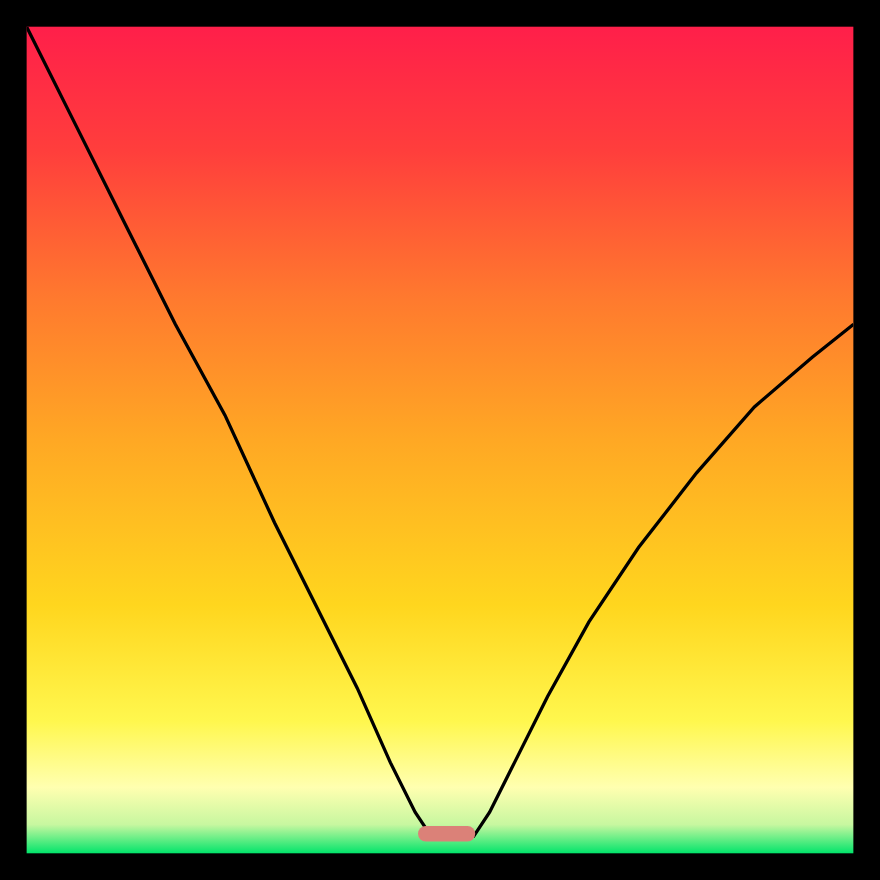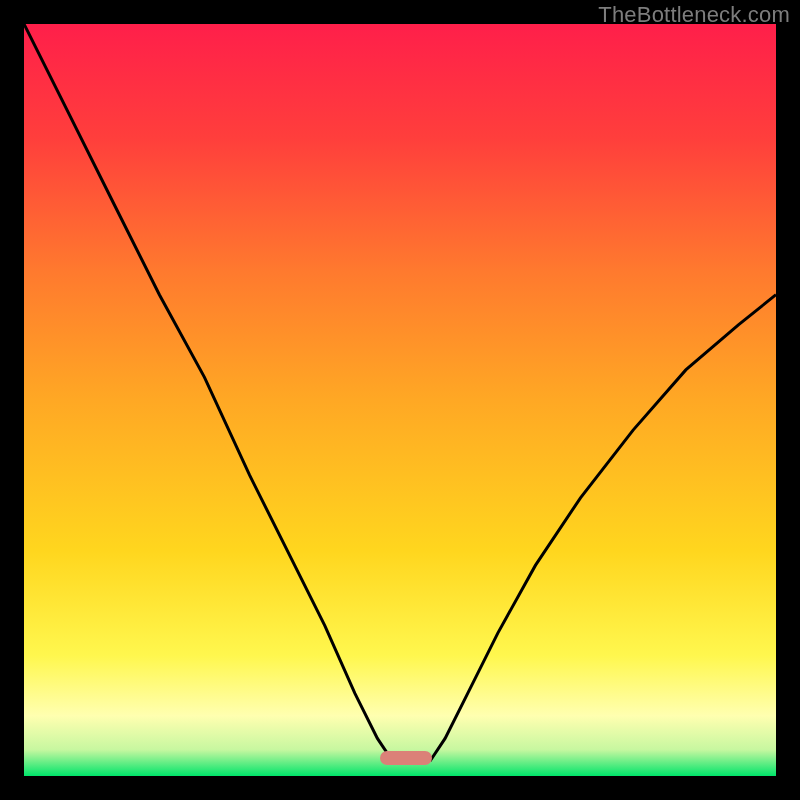--- a/index.html
+++ b/index.html
@@ -64,21 +64,20 @@
     font-size: 22px;
     color: #7d7d7d;
     letter-spacing: 0.2px;
   }
 </style>
 </head>
 <body>
 
 <div class="frame">
 
-  <div class="watermark">TheBottleneck.com</div>
 
   <div class="plot" id="plot">
 
     <div class="gradient" id="gradient" style="--c0: #ff1f4a; --c1: #ff3e3c; --c2: #ff7a2e; --c3: #ffa824; --c4: #ffd61e; --c5: #fff74e; --c6: #ffffb0; --c7: #c7f7a0; --c8: #00e46a;"></div>
 
     <svg class="curve" viewBox="0 0 752 752" preserveAspectRatio="none">
       <path id="curvePath" d="M0.0 0.0 L45.1 90.2 L90.2 180.5 L135.4 270.7 L180.5 353.4 L225.6 451.2 L263.2 526.4 L300.8 601.6 L330.9 669.3 L353.4 714.4 L368.5 737.0 M406.1 737.0 L421.1 714.4 L443.7 669.3 L473.8 609.1 L511.4 541.4 L556.5 473.8 L609.1 406.1 L661.8 345.9 L714.4 300.8 L752.0 270.7 " fill="none" stroke-width="3" stroke="#000000"></path>
     </svg>
 
     <div class="marker" id="marker" style="background: rgb(219, 129, 120); width: 52px; height: 14px; left: 356.016px; top: 726.952px;"></div>

